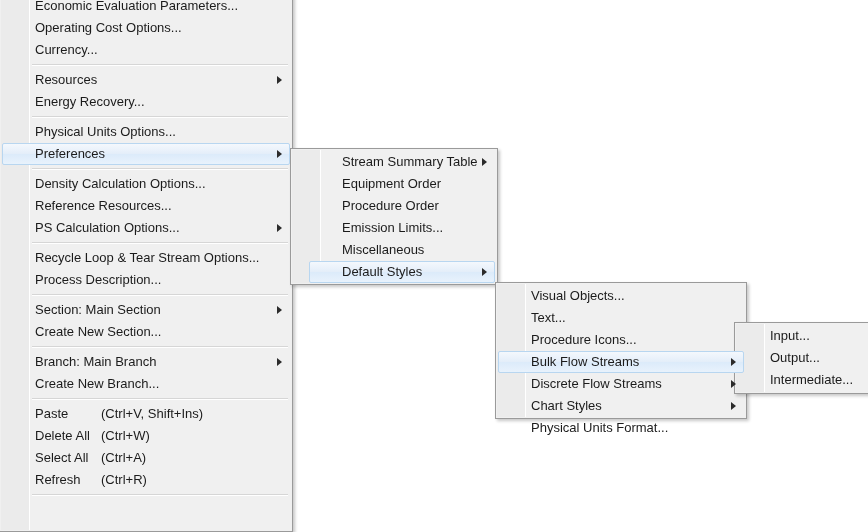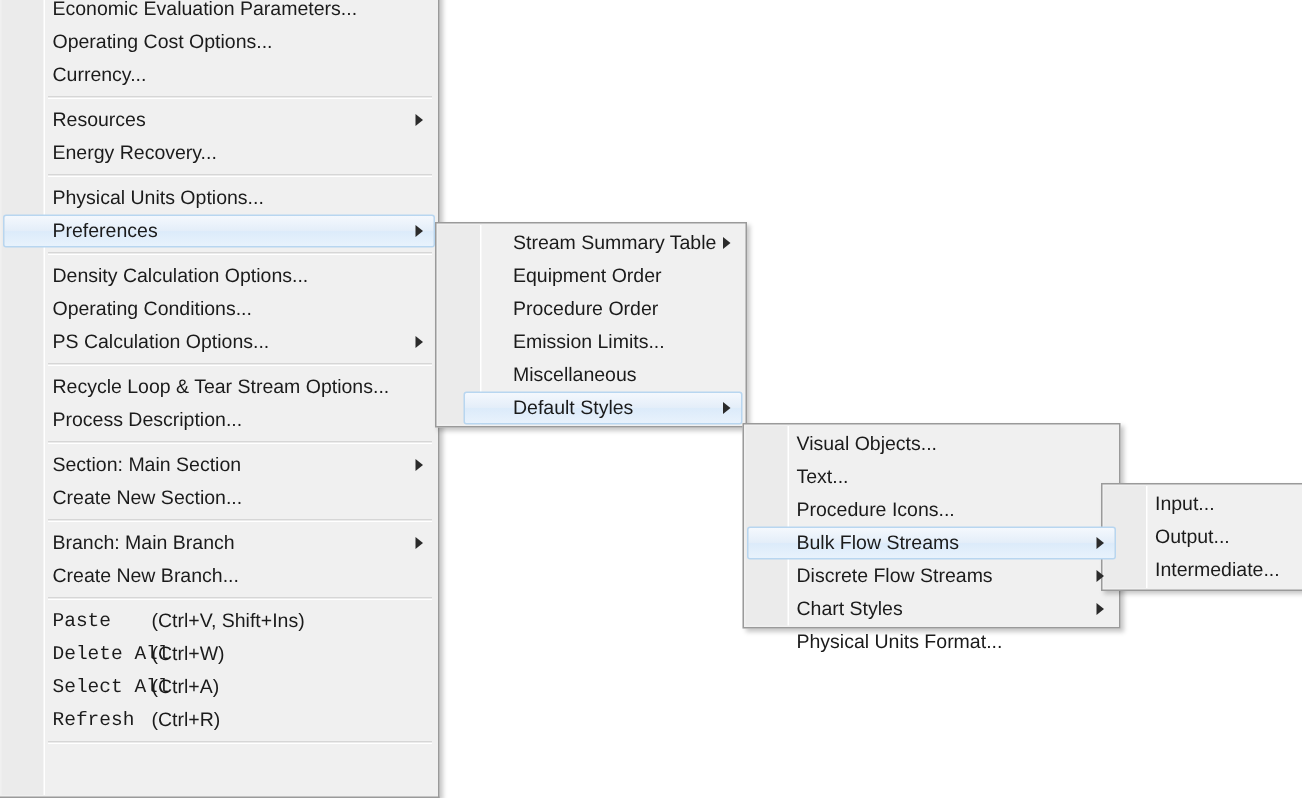--- a/index.html
+++ b/index.html
@@ -58,21 +58,20 @@
     line-height: 20px;
   }
   .mi .sc {
     line-height: 20px;
     padding-left: 2px;
   }
   
   .mi.kb .lbl {
     display: inline-block;
     width: 64px;
-    font-family: Liberation Mono, monospace;
   }
 
   .mi.sel {
     background: linear-gradient(to bottom, #f4f8fd 0%, #e4eef9 48%, #dcebfa 52%, #e8f2fc 100%);
     border: 1px solid #b8d6f0;
     border-radius: 2px;
   }
 
   .arrow {
     position: absolute;
@@ -128,21 +127,21 @@
       </div>
       <div class="mi sel">
         <span class="lbl">Preferences</span>
         <span class="arrow"></span>
       </div>
       <div class="sep"></div>
       <div class="mi">
         <span class="lbl">Density Calculation Options...</span>
       </div>
       <div class="mi">
-        <span class="lbl">Operating Conditions...</span>
+        <span class="lbl">Reference Resources...</span>
       </div>
       <div class="mi">
         <span class="lbl">PS Calculation Options...</span>
         <span class="arrow"></span>
       </div>
       <div class="sep"></div>
       <div class="mi">
         <span class="lbl">Recycle Loop &amp; Tear Stream Options...</span>
       </div>
       <div class="mi">

